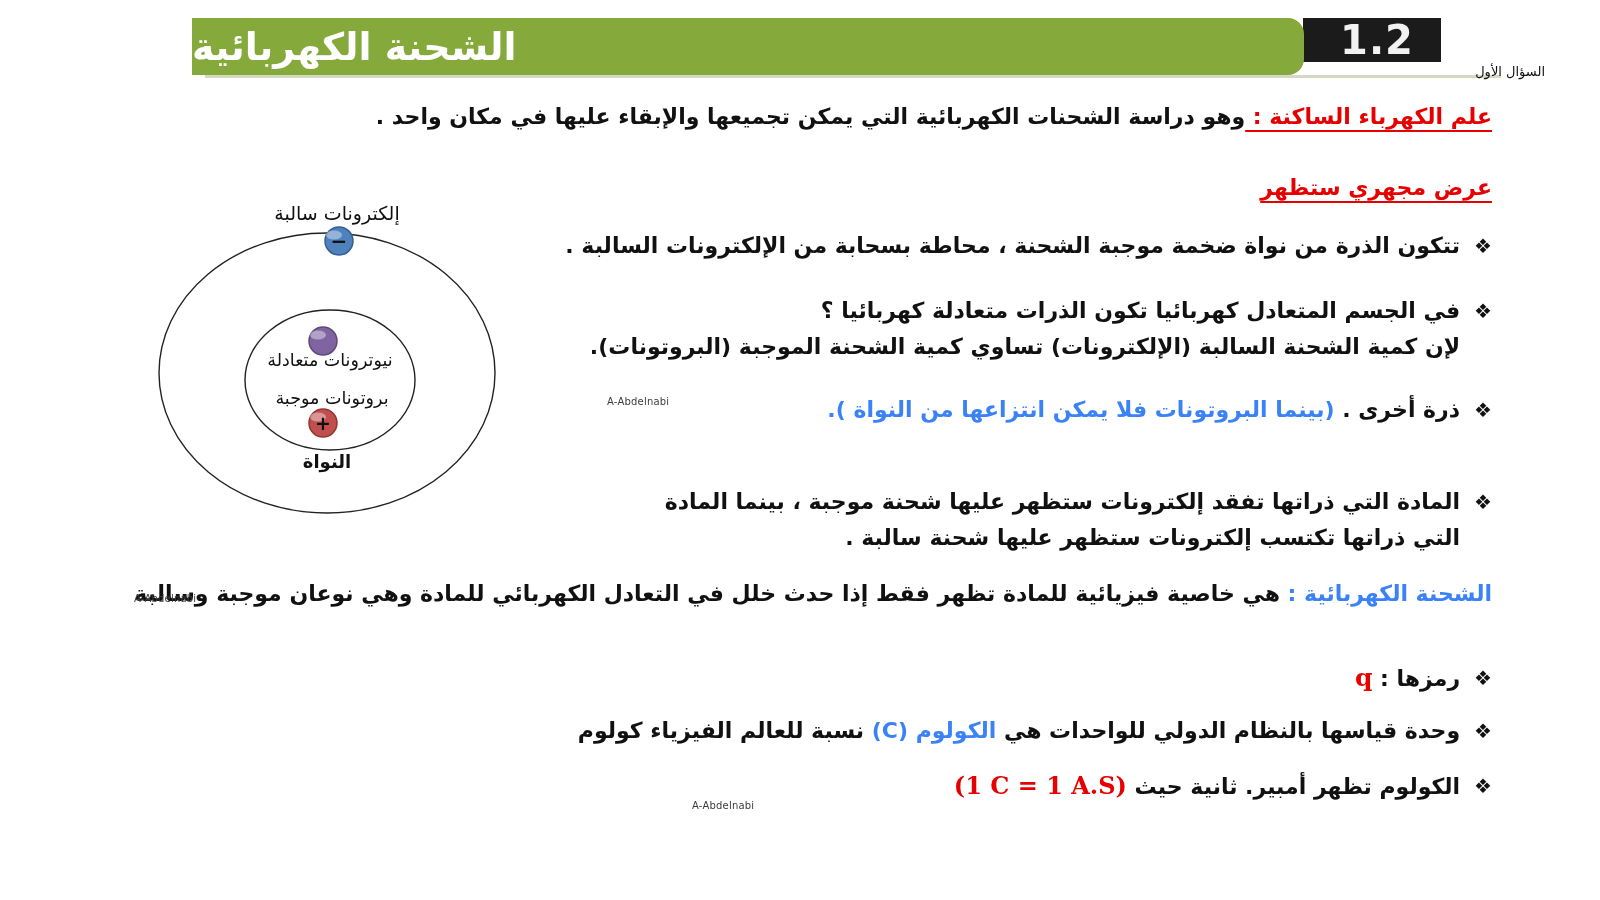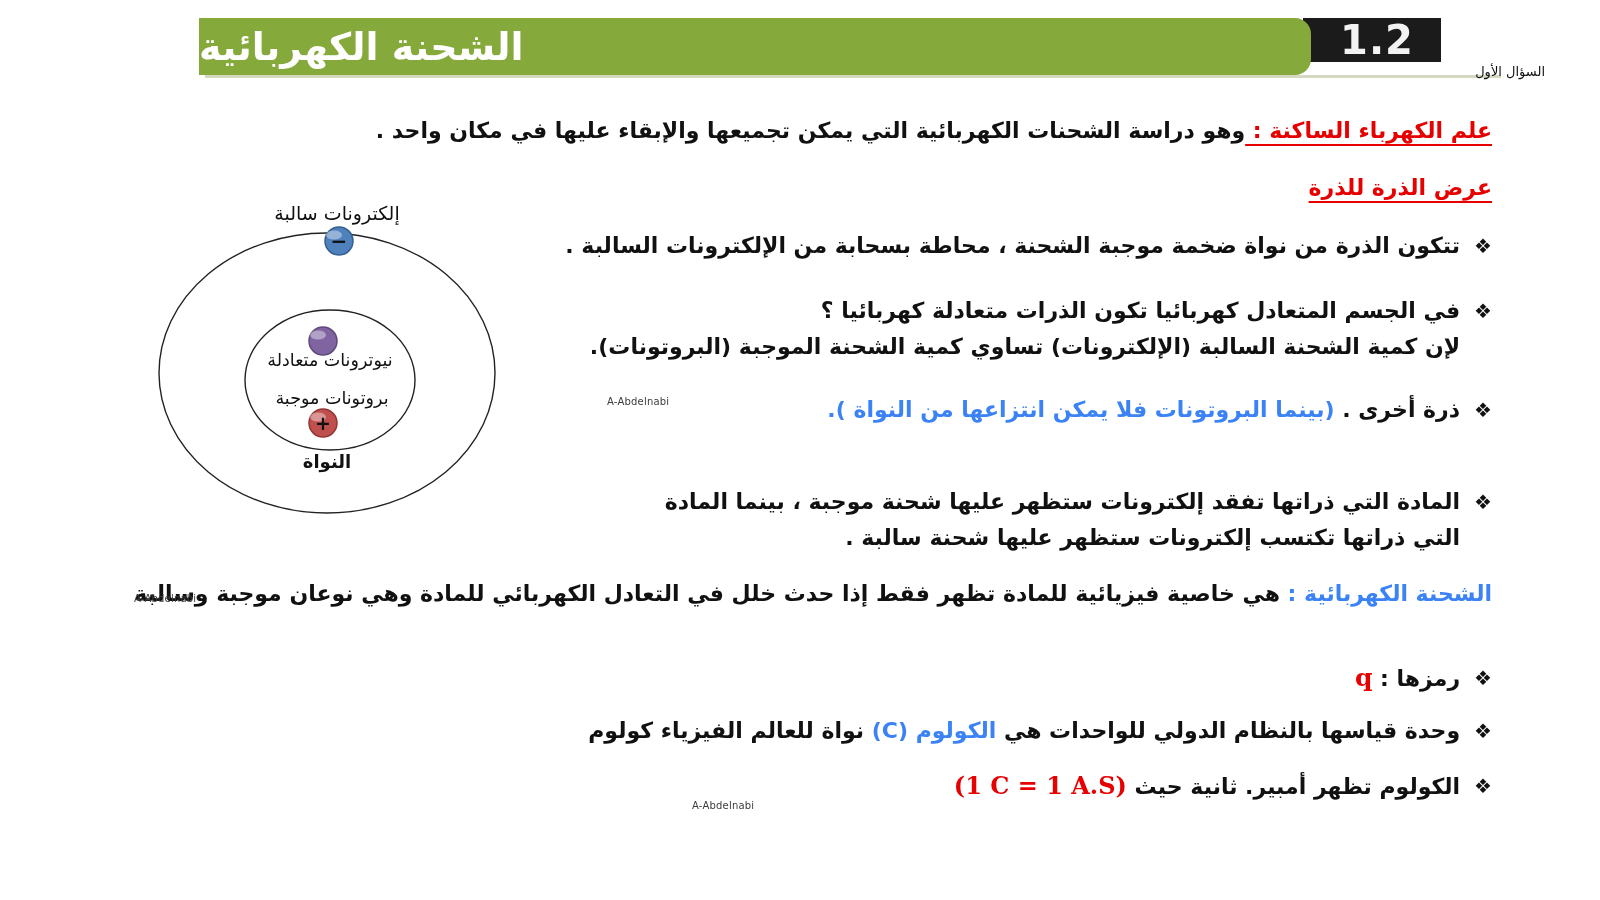--- a/index.html
+++ b/index.html
@@ -8,21 +8,21 @@
     font-family:"DejaVu Sans",sans-serif;
   }
   .abs{position:absolute;}
   
   .hdr-black{
     left:1303px;top:18px;width:138px;height:44px;background:#1b1b1b;z-index:1;
     display:flex;align-items:center;justify-content:center;
   }
   .hdr-black .num{color:#f2f2f2;font-size:40px;font-weight:bold;letter-spacing:1px;padding-left:10px;}
   .hdr-green{
-    left:199px;top:18px;width:1112px;height:57px;background:#85a93a;z-index:2;
+    left:192px;top:18px;width:1112px;height:57px;background:#85a93a;z-index:2;
     border-radius:0 16px 16px 0;
     display:flex;align-items:center;justify-content:flex-end;
     direction:rtl;padding-right:0;
   }
   .hdr-green .ttl{
     color:#ffffff;font-size:38px;font-weight:bold;margin-right:18px;white-space:nowrap;
   }
   .hdr-underline{left:205px;top:75px;width:1296px;height:3px;background:#d6d9c2;z-index:0;}
   .note-top-right{
     top:64px;right:55px;font-size:13px;color:#101010;direction:rtl;white-space:nowrap;
@@ -50,26 +50,26 @@
 
 <div class="abs hdr-underline"></div>
 <div class="abs hdr-black">
   <span class="num">1.2</span>
 </div>
 <div class="abs hdr-green">
   <span class="ttl">الشحنة الكهربائية</span>
 </div>
 <div class="abs note-top-right">السؤال الأول</div>
 
-<div class="row" style="top:113px;">
+<div class="row" style="top:99px;">
   <span class="red-u">علم الكهرباء الساكنة : </span><span>وهو دراسة الشحنات الكهربائية التي يمكن تجميعها والإبقاء عليها في مكان واحد .</span>
 </div>
 
 <div class="row" style="top:170px;">
-  <span class="red-u">عرض الذرة للذرة</span>
+  <span class="red-u">عرض مجهري ستظهر</span>
 </div>
 
 <div class="row bullet-row" style="top:228px;">
   <span class="marker">❖</span>
   <div class="btext">تتكون الذرة من نواة ضخمة موجبة الشحنة ، محاطة بسحابة من الإلكترونات السالبة .</div>
 </div>
 
 <div class="row bullet-row" style="top:293px;">
   <span class="marker">❖</span>
   <div class="btext">
@@ -102,21 +102,21 @@
 <div class="row bullet-row" style="top:660px;">
   <span class="marker">❖</span>
   <div class="btext">
     <span>رمزها : </span><span class="q-sym">q</span>
   </div>
 </div>
 
 <div class="row bullet-row" style="top:713px;">
   <span class="marker">❖</span>
   <div class="btext">
-    <span>وحدة قياسها بالنظام الدولي للواحدات هي </span><span class="red">الكولوم (C)</span><span> نواة للعالم الفيزياء كولوم</span>
+    <span>وحدة قياسها بالنظام الدولي للواحدات هي </span><span class="red">الكولوم (C)</span><span> نسبة للعالم الفيزياء كولوم</span>
   </div>
 </div>
 
 <div class="row bullet-row" style="top:768px;">
   <span class="marker">❖</span>
   <div class="btext">
     <span>الكولوم تظهر أمبير. ثانية حيث </span><span class="latin-red" dir="ltr">(1 C = 1 A.S)</span>
   </div>
 </div>
 

